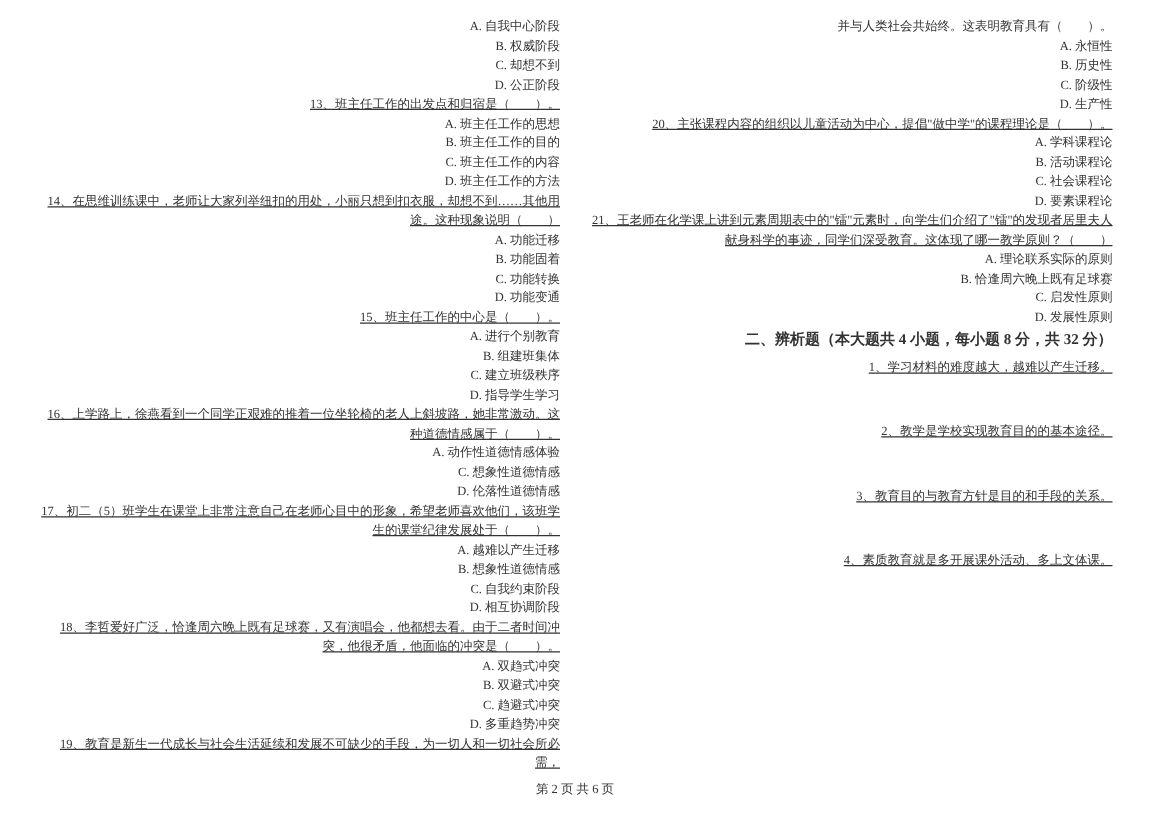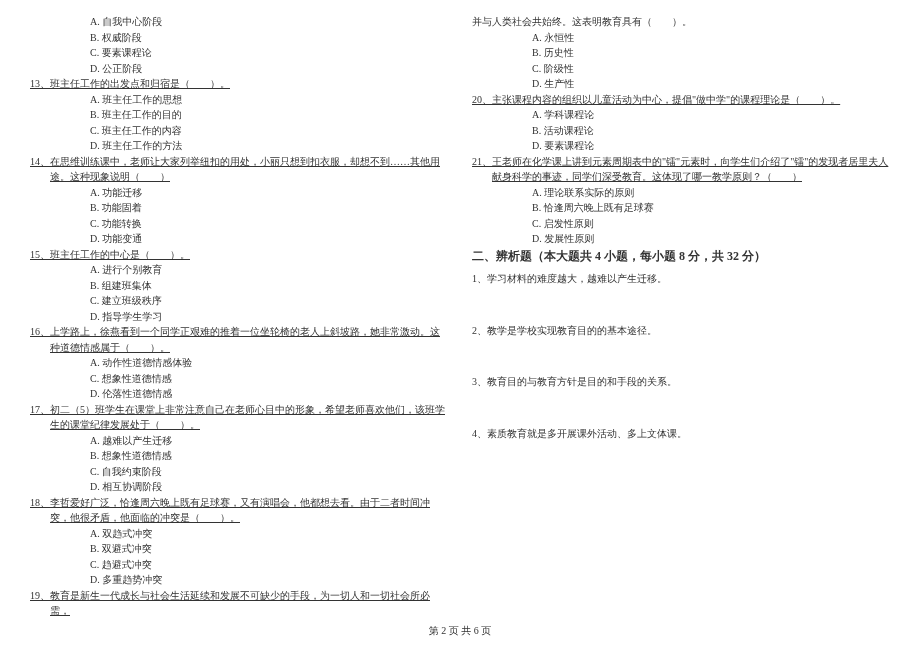--- a/index.html
+++ b/index.html
@@ -1,15 +1,15 @@
 <!DOCTYPE html>
 <html><head>
   <meta charset="utf-8">
   <style>
-    * { margin: 0; padding: 0; box-sizing: border-box; }
+    * { margin: 0; padding: 0; box-sizing: border-box; text-align: right; }
     body {
       width: 920px;
       height: 650px;
       background: #ffffff;
       font-family: "SimSun", "宋体", serif;
       font-size: 10px;
       color: #333333;
       position: relative;
       padding: 14px 30px 0 30px;
     }
@@ -33,20 +33,21 @@
       padding-left: 0;
     }
     .section-heading {
       font-weight: bold;
       font-size: 12px;
       margin-bottom: 6px;
     }
     .analysis-q {
       margin-top: 6px;
       margin-bottom: 36px;
+      text-decoration: underline;
     }
     .analysis-q:last-child {
       margin-bottom: 12px;
     }
     .footer {
       position: absolute;
       bottom: 12px;
       left: 0;
       right: 0;
       text-align: center;
@@ -55,21 +56,21 @@
     }
   </style>
 </head>
 <body>
 
 <div class="page-wrap">
 
   <div class="col">
     <div class="option">A. 自我中心阶段</div>
     <div class="option">B. 权威阶段</div>
-    <div class="option">C. 要素课程论</div>
+    <div class="option">C. 却想不到</div>
     <div class="option">D. 公正阶段</div>
 
     <div class="q">13、班主任工作的出发点和归宿是（　　）。</div>
     <div class="option">A. 班主任工作的思想</div>
     <div class="option">B. 班主任工作的目的</div>
     <div class="option">C. 班主任工作的内容</div>
     <div class="option">D. 班主任工作的方法</div>
 
     <div class="q">14、在思维训练课中，老师让大家列举纽扣的用处，小丽只想到扣衣服，却想不到……其他用途。这种现象说明（　　）</div>
     <div class="option">A. 功能迁移</div>
@@ -106,20 +107,21 @@
   <div class="col">
     <div class="q-cont">并与人类社会共始终。这表明教育具有（　　）。</div>
     <div class="option">A. 永恒性</div>
     <div class="option">B. 历史性</div>
     <div class="option">C. 阶级性</div>
     <div class="option">D. 生产性</div>
 
     <div class="q">20、主张课程内容的组织以儿童活动为中心，提倡"做中学"的课程理论是（　　）。</div>
     <div class="option">A. 学科课程论</div>
     <div class="option">B. 活动课程论</div>
+    <div class="option">C. 社会课程论</div>
     <div class="option">D. 要素课程论</div>
 
     <div class="q">21、王老师在化学课上讲到元素周期表中的"镭"元素时，向学生们介绍了"镭"的发现者居里夫人献身科学的事迹，同学们深受教育。这体现了哪一教学原则？（　　）</div>
     <div class="option">A. 理论联系实际的原则</div>
     <div class="option">B. 恰逢周六晚上既有足球赛</div>
     <div class="option">C. 启发性原则</div>
     <div class="option">D. 发展性原则</div>
 
     <div class="section-heading">二、辨析题（本大题共 4 小题，每小题 8 分，共 32 分）</div>
 

